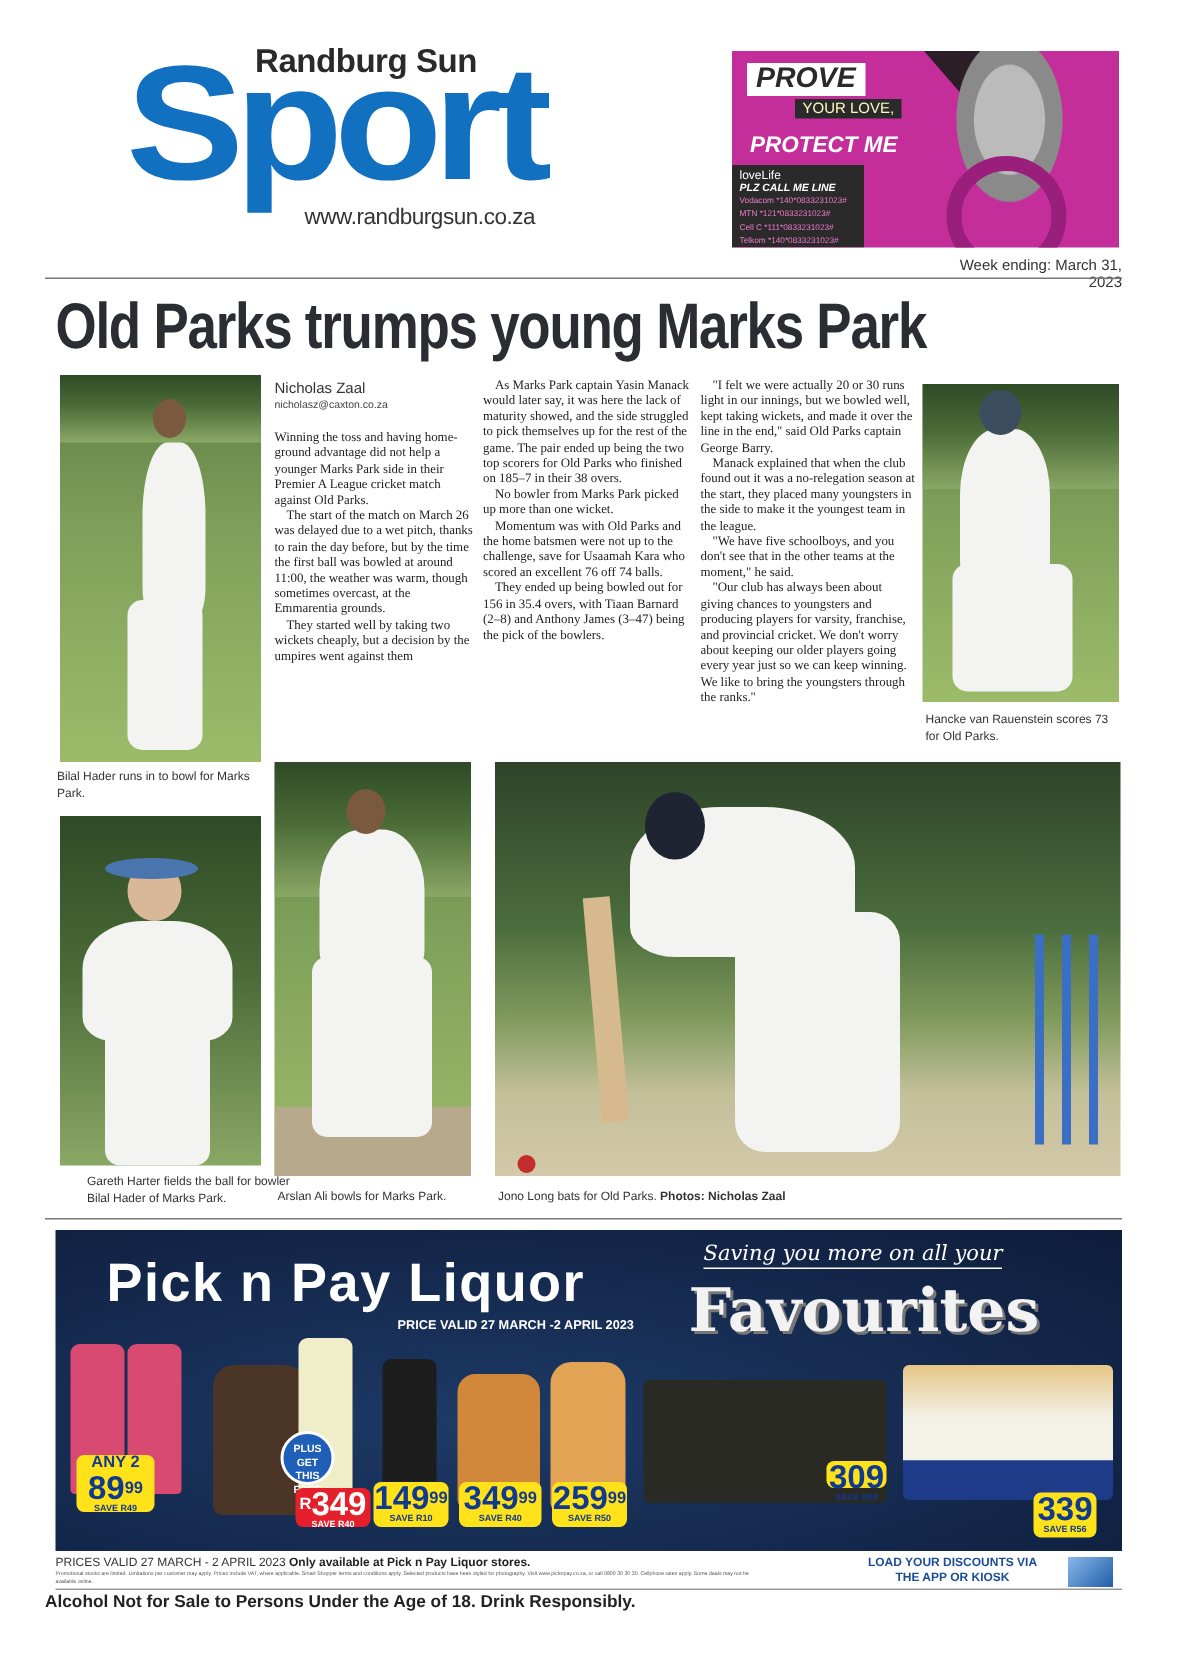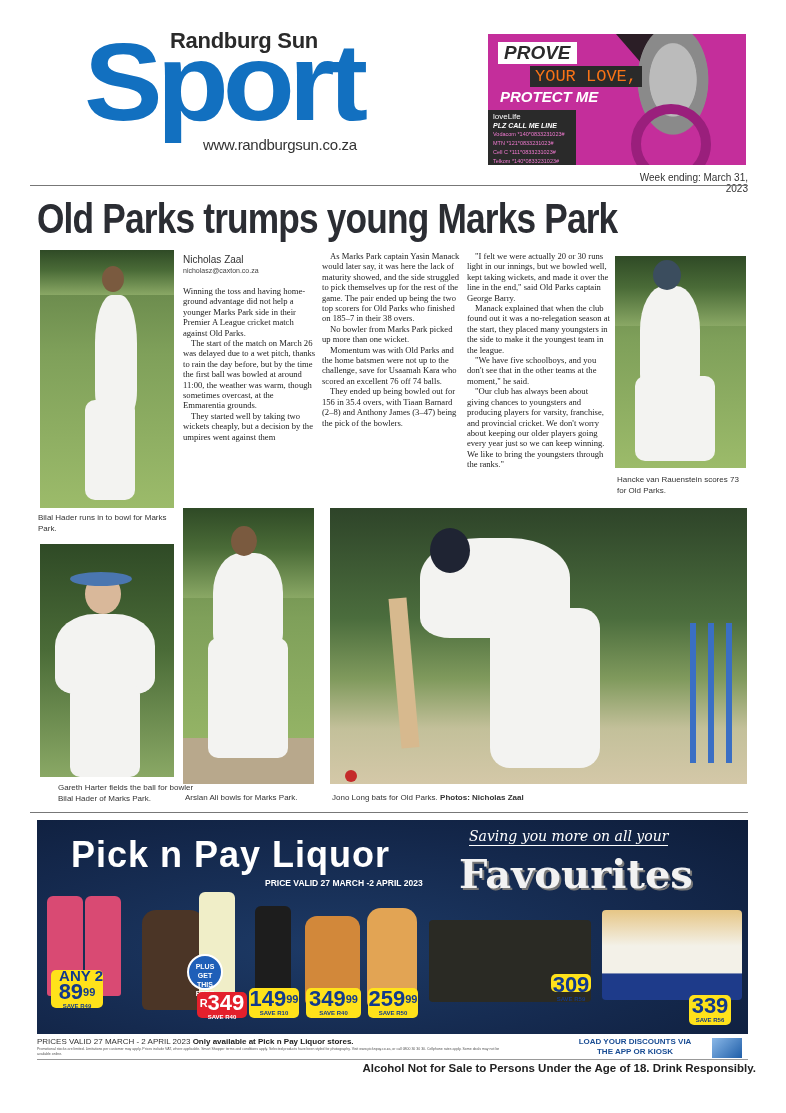--- a/index.html
+++ b/index.html
@@ -10,21 +10,21 @@
   .mast-sub { left: 170px; top: 28px; font-family: "Liberation Sans", sans-serif; font-weight: bold; font-size: 22px; color: #2a2a2a; letter-spacing: -0.3px; }
   .mast-title { left: 84px; top: 28px; font-family: "Liberation Sans", sans-serif; font-weight: bold; font-size: 118px; line-height: 118px; color: #1270c0; letter-spacing: -6px; transform: scaleY(0.92); transform-origin: top left; }
   .mast-url { left: 203px; top: 136px; font-family: "Liberation Sans Narrow", "Liberation Sans", sans-serif; font-size: 15px; color: #333; letter-spacing: -0.3px; }
 
   
   .ad-love { left: 488px; top: 34px; width: 258px; height: 131px; background: #c42e9b; overflow: hidden; }
   .ad-love .tri { position: absolute; left: 128px; top: 0; width: 0; height: 0; border-left: 26px solid transparent; border-right: 26px solid transparent; border-top: 30px solid #2b1e26; }
   .ad-love .woman { position: absolute; right: 18px; top: 0; width: 110px; height: 131px; background: radial-gradient(ellipse at 50% 35%, #bbb 0 30%, #8a8a8a 31% 45%, transparent 46%); }
   .ad-love .arc { position: absolute; right: 35px; top: 70px; width: 80px; height: 80px; border: 10px solid #9a1f7c; border-radius: 50%; }
   .ad-love .prove { position: absolute; left: 10px; top: 8px; background: #fff; color: #2a2a2a; font-family: "Liberation Sans", sans-serif; font-weight: bold; font-style: italic; font-size: 19px; padding: 0 6px; line-height: 22px; }
-  .ad-love .yl { position: absolute; left: 42px; top: 32px; background: #2a2a2a; color: #f97316; font-family: Liberation Mono, monospace; font-size: 17px; padding: 1px 5px; }
+  .ad-love .yl { position: absolute; left: 42px; top: 32px; background: #2a2a2a; color: #fef9c3; font-family: Liberation Sans, sans-serif; font-size: 10px; padding: 1px 5px; }
   .ad-love .pm { position: absolute; left: 12px; top: 54px; color: #fff; font-family: "Liberation Sans", sans-serif; font-weight: bold; font-style: italic; font-size: 15px; }
   .ad-love .box { position: absolute; left: 0; top: 76px; width: 88px; height: 55px; background: #2a2a2a; padding: 2px 5px; }
   .ad-love .box div { font-family: "Liberation Sans", sans-serif; color: #fff; line-height: 9px; }
   .ad-love .ll { font-size: 8px; }
   .ad-love .plz { font-size: 7px; font-weight: bold; font-style: italic; }
   .ad-love .code { font-size: 5.5px; color: #f07ad0 !important; }
 
   .weekline { left: 620px; top: 172px; width: 128px; text-align: right; font-family: "Liberation Sans", sans-serif; font-size: 10px; color: #333; }
   .rule-top { left: 30px; top: 185px; width: 718px; height: 1px; background: #777; }
 
@@ -52,30 +52,30 @@
   .pnp { left: 37px; top: 820px; width: 711px; height: 214px; background: radial-gradient(ellipse at 40% 60%, #1d3a66 0%, #14284c 60%, #0e1d3a 100%); overflow: hidden; }
   .pnp-logo { position: absolute; left: 34px; top: 14px; font-family: "Liberation Sans", sans-serif; font-weight: bold; font-size: 36px; color: #fff; letter-spacing: 1px; }
   .pnp-valid { position: absolute; left: 228px; top: 58px; font-family: "Liberation Sans", sans-serif; font-weight: bold; font-size: 8.5px; color: #fff; }
   .pnp-saving { position: absolute; left: 432px; top: 8px; font-family: "DejaVu Serif", serif; font-style: italic; font-size: 14px; color: #fff; border-bottom: 1px solid #fff; padding-bottom: 1px; }
   .pnp-fav { position: absolute; left: 422px; top: 30px; font-family: "DejaVu Serif", serif; font-weight: bold; font-size: 40px; color: #f2f2f2; text-shadow: 2px 2px 0 #777; }
   .product { position: absolute; border-radius: 6px 6px 3px 3px; }
   .tag { position: absolute; background: #ffe21a; border-radius: 5px; text-align: center; font-family: "Liberation Sans", sans-serif; font-weight: bold; color: #123a8c; }
   .tag .big { font-size: 22px; line-height: 22px; }
   .tag .big sup { font-size: 11px; vertical-align: top; }
   .tag .save { font-size: 6px; line-height: 7px; }
-  .tag .small { font-size: 15px; line-height: 11px; text-align: right; }
+  .tag .small { font-size: 11px; line-height: 11px; }
   .tag.red { background: #e3202c; color: #fff; }
 
   .pnp-prices { left: 37px; top: 1037px; font-family: "Liberation Sans", sans-serif; font-size: 8px; color: #333; }
   .pnp-prices b { color: #222; }
   .pnp-fine { left: 37px; top: 1047px; width: 470px; font-family: "Liberation Sans", sans-serif; font-size: 3.5px; line-height: 5px; color: #555; }
   .pnp-load { left: 560px; top: 1037px; width: 150px; text-align: center; font-family: "Liberation Sans", sans-serif; font-weight: bold; font-size: 8px; line-height: 10px; color: #1a4d94; }
   .pnp-loadimg { left: 712px; top: 1038px; width: 30px; height: 20px; background: linear-gradient(135deg, #8ab8e8, #1f5ea8); }
   .rule-ad { left: 37px; top: 1059px; width: 711px; height: 1px; background: #999; }
-  .disclaimer { left: 30px; top: 1062px; width: 726px; text-align: right; font-family: "Liberation Sans", sans-serif; font-weight: bold; font-size: 11.5px; color: #222; }
+  .disclaimer { left: 30px; top: 1062px; width: 726px; text-align: left; font-family: "Liberation Sans", sans-serif; font-weight: bold; font-size: 11.5px; color: #222; }
 </style>
 </head>
 <body>
 
 <div class="abs mast-title">Sport</div>
 <div class="abs mast-sub">Randburg Sun</div>
 <div class="abs mast-url">www.randburgsun.co.za</div>
 
 <div class="abs ad-love">
   <div class="tri"></div>

